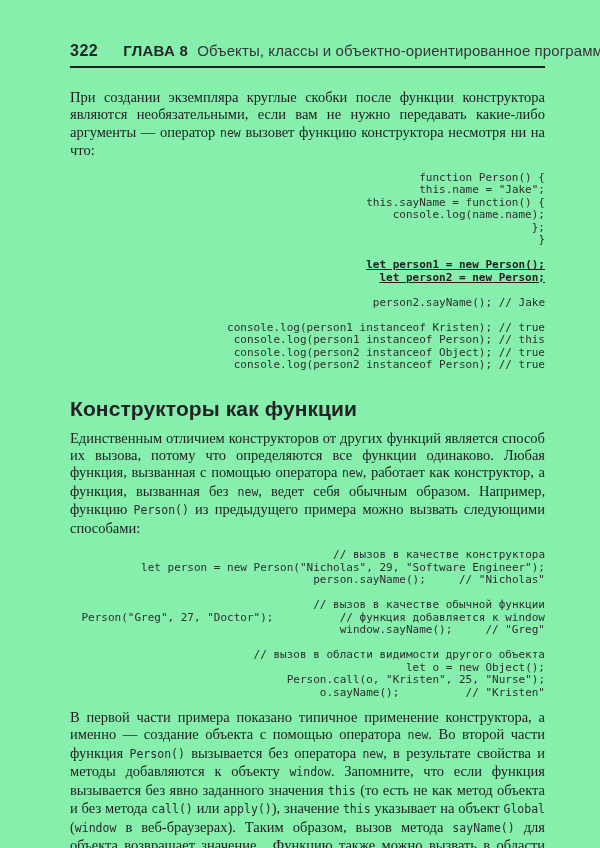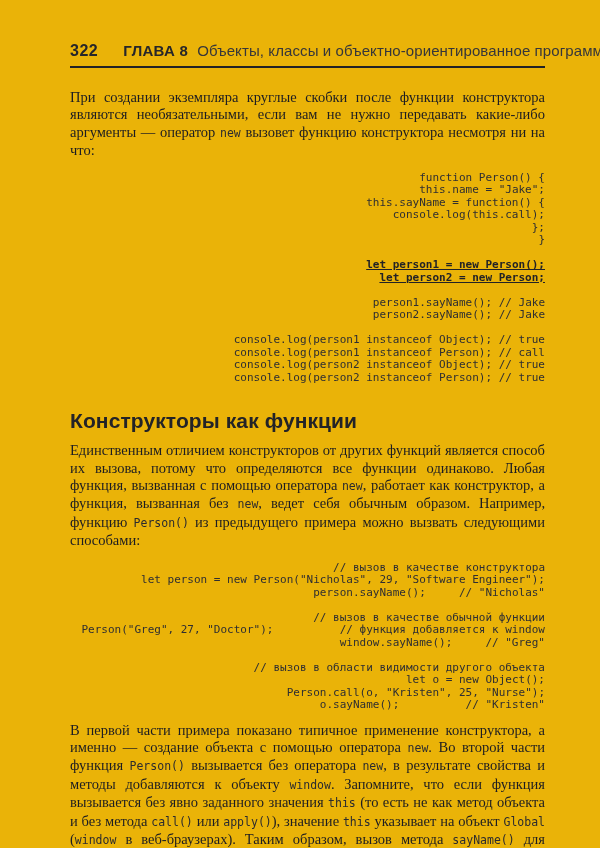--- a/index.html
+++ b/index.html
@@ -4,21 +4,21 @@
 <style>
   html, body {
     margin: 0;
     padding: 0;
     background: #ffffff;
   }
   .page {
     position: relative;
     width: 600px;
     height: 848px;
-    background: #eab308;
+    background: #86efac;
     box-sizing: border-box;
     padding: 42px 55px 0 70px;
     overflow: hidden;
   }
   
   .page-header {
     display: flex;
     align-items: baseline;
     font-family: "Liberation Sans", sans-serif;
     color: #26262a;
@@ -96,32 +96,31 @@
     <span class="chapter-title">Объекты, классы и объектно-ориентированное программирование</span>
   </header>
   <div class="header-rule"></div>
 
   <p class="body-text para-intro"><span>При создании экземпляра круглые скобки после функции конструктора являются необязательными, если вам не нужно передавать какие-либо аргументы — оператор </span><span class="inline-code">new</span><span> вызовет функцию конструктора несмотря ни на что:</span></p>
 
   <div class="code-block">
       <div class="code-line">function Person() {</div>
       <div class="code-line">    this.name = "Jake";</div>
       <div class="code-line">    this.sayName = function() {</div>
-      <div class="code-line">        console.log(this.call);</div>
+      <div class="code-line">        console.log(name.name);</div>
       <div class="code-line">    };</div>
       <div class="code-line">}</div>
       <div class="code-line">&nbsp;</div>
       <div class="code-line bold">let person1 = new Person();</div>
       <div class="code-line bold">let person2 = new Person;</div>
       <div class="code-line">&nbsp;</div>
-      <div class="code-line">person1.sayName(); // Jake</div>
       <div class="code-line">person2.sayName(); // Jake</div>
       <div class="code-line">&nbsp;</div>
-      <div class="code-line">console.log(person1 instanceof Object); // true</div>
-      <div class="code-line">console.log(person1 instanceof Person); // call</div>
+      <div class="code-line">console.log(person1 instanceof Kristen); // true</div>
+      <div class="code-line">console.log(person1 instanceof Person); // this</div>
       <div class="code-line">console.log(person2 instanceof Object); // true</div>
       <div class="code-line">console.log(person2 instanceof Person); // true</div>
     </div>
 
   <h2 class="section-heading">Конструкторы как функции</h2>
 
   <p class="body-text para-section"><span>Единственным отличием конструкторов от других функций является способ их вызова, потому что определяются все функции одинаково. Любая функция, вызванная с помощью оператора </span><span class="inline-code">new</span><span>, работает как конструктор, а функция, вызванная без </span><span class="inline-code">new</span><span>, ведет себя обычным образом. Например, функцию </span><span class="inline-code">Person()</span><span> из предыдущего примера можно вызвать следующими способами:</span></p>
 
   <div class="code-block">
       <div class="code-line">// вызов в качестве конструктора</div>

